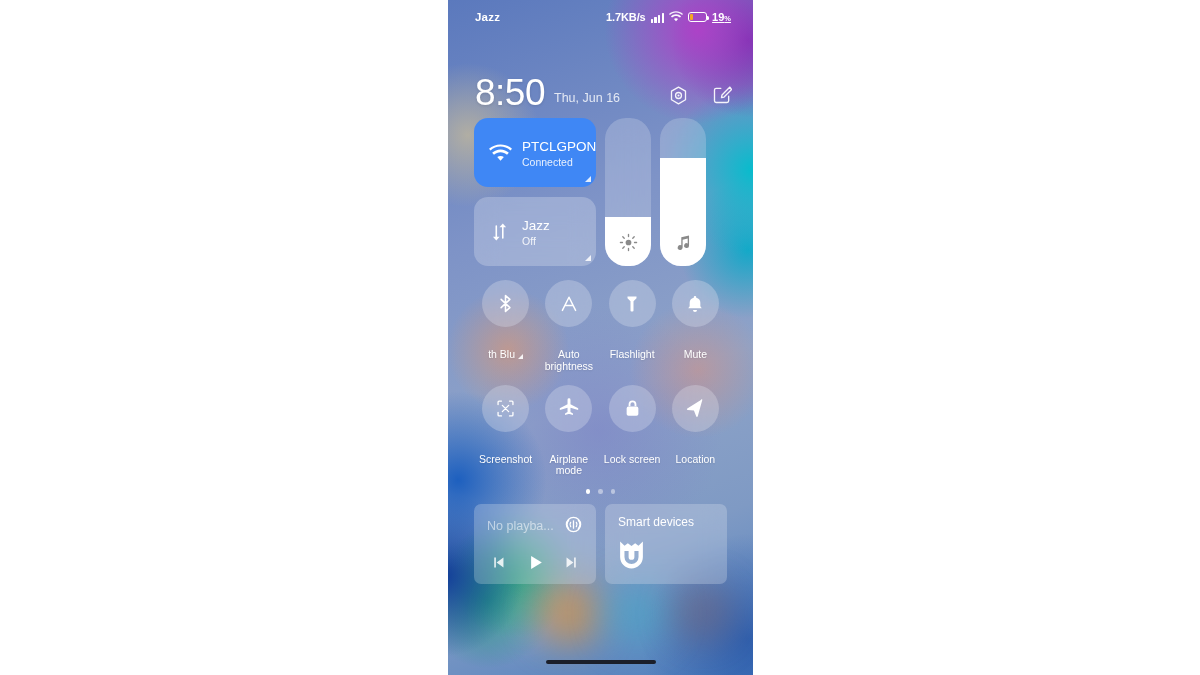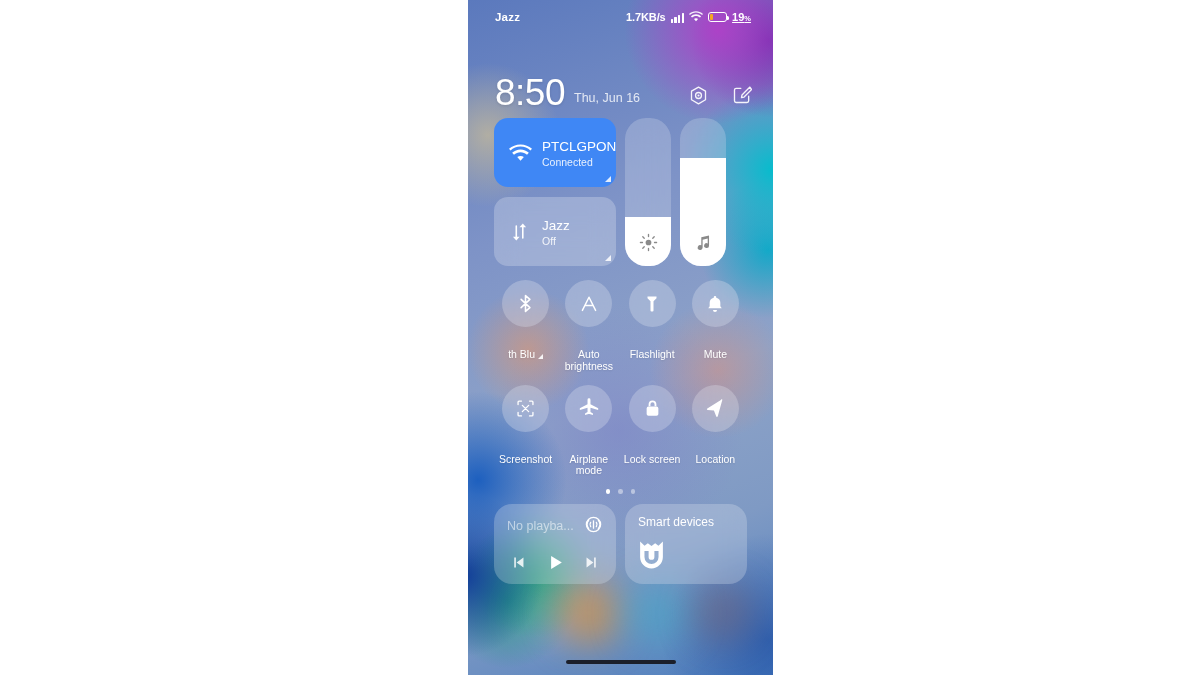--- a/index.html
+++ b/index.html
@@ -6,21 +6,21 @@
   html, body {
     width:1200px; height:675px;
     background:#ffffff;
     font-family:"Liberation Sans", sans-serif;
     overflow:hidden;
   }
   #root { position:relative; width:1200px; height:675px; background:#fff; }
 
   
   .phone {
-    position:absolute; left:468px; top:0; width:305px; height:675px;
+    position:absolute; left:448px; top:0; width:305px; height:675px;
     overflow:hidden;
     background:#ef4444;
   }
 
   
   .wall {
     position:absolute; inset:0;
     background:
       radial-gradient(circle 130px at 250px 30px,  rgba(176,64,200,0.95) 0%, rgba(176,64,200,0) 72%),
       radial-gradient(circle 110px at 300px 40px,  rgba(108,40,170,0.95) 0%, rgba(108,40,170,0) 70%),
@@ -133,21 +133,21 @@
   }
   .trow + .trow{ margin-top:12px; }
 
   .dots{ display:flex; justify-content:center; gap:8px; margin-top:12px; }
   .dot{ width:4.5px; height:4.5px; border-radius:50%; background:rgba(255,255,255,.45); }
   .dot.active{ background:#fff; }
 
   
   .cards{ display:flex; gap:9px; margin-top:10px; }
   .card{
-    flex:1; height:80px; border-radius:18px;
+    flex:1; height:80px; border-radius:7px;
     background:rgba(255,255,255,.22); backdrop-filter:blur(12px);
     padding:11px 13px; color:#fff; cursor:pointer; position:relative;
   }
   .media-top{ display:flex; align-items:center; justify-content:space-between; }
   .media-title{ font-size:12.5px; color:rgba(255,255,255,.55); }
   .media-ctrls{
     display:flex; align-items:center; justify-content:space-between;
     margin-top:15px; padding:0 3px;
   }
   .mc{ cursor:pointer; }

